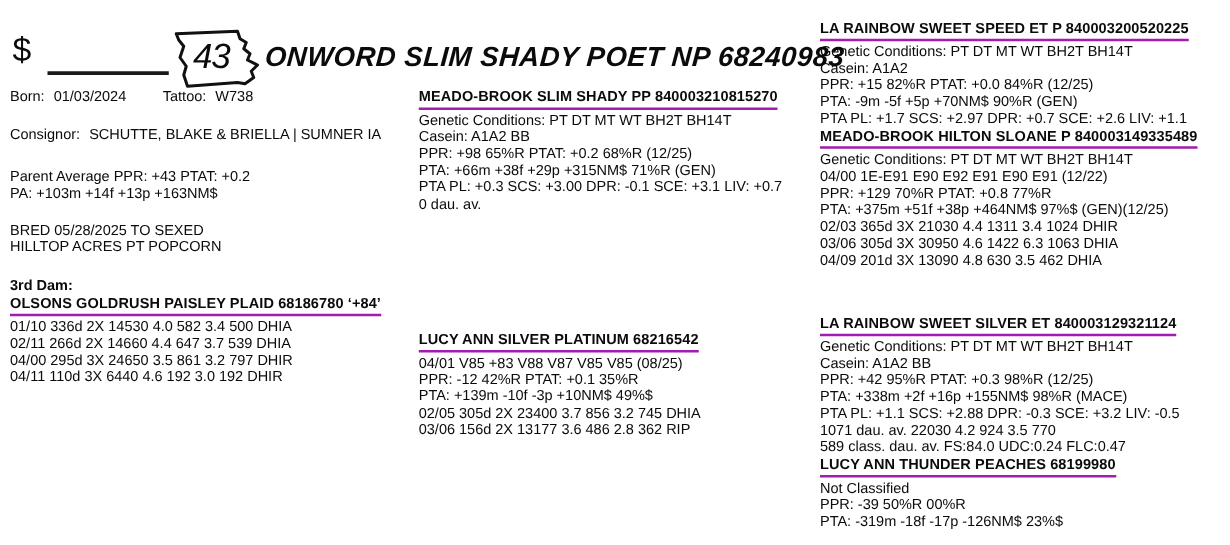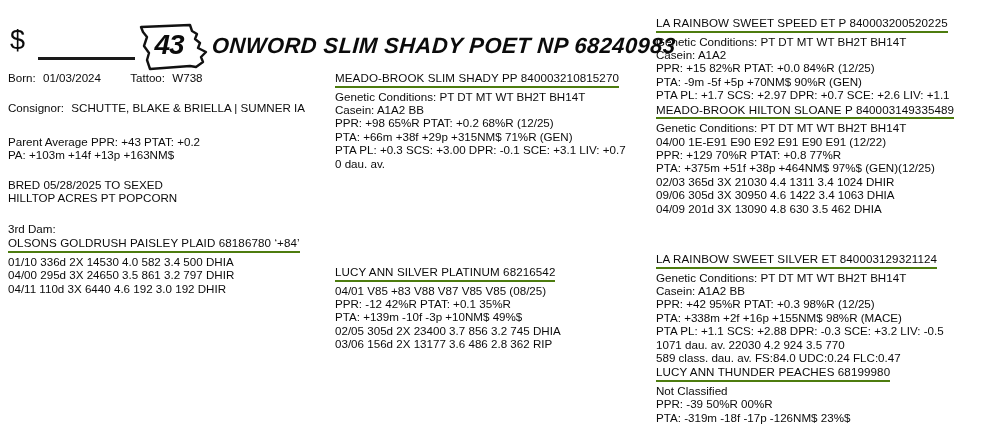--- a/index.html
+++ b/index.html
@@ -3,35 +3,35 @@
 <meta charset="utf-8">
 <style>
   html,body{margin:0;padding:0;background:#fff;}
   .sheet{
     position:relative;width:984px;height:436px;background:#ffffff;
     font-family:"Liberation Sans",sans-serif;font-size:11.6px;line-height:13.4px;
     color:#0b0b0b;overflow:hidden;
   }
   .abs{position:absolute;}
   .ln{white-space:nowrap;}
-  .bold{font-weight:400;}
+  .bold{font-weight:700;}
   .it{}
   .hline{margin:1px 0 2px 0;white-space:nowrap;}
   .head{
-    font-weight:400;display:inline-block;border-bottom:2px solid #4d7c0f;
+    font-weight:700;display:inline-block;border-bottom:2px solid #a21caf;
     line-height:12.6px;padding-bottom:1px;letter-spacing:0.1px;white-space:nowrap;
   }
   .dollar{font-size:27px;font-weight:400;line-height:28px;}
   .blankline{background:#1a1a1a;height:3px;width:97px;}
   .badge{width:72px;height:52px;}
   .badge svg{display:block;}
   .badge .num{
     position:absolute;left:4px;top:2px;right:14px;bottom:8px;
     display:flex;align-items:center;justify-content:center;
-    font-size:28px;font-weight:700;font-style:italic;letter-spacing:-1px;
+    font-size:28px;font-weight:400;font-style:italic;letter-spacing:-1px;
   }
   .title{
     font-size:22px;font-weight:700;font-style:italic;letter-spacing:0.4px;
     white-space:nowrap;transform:skewX(-4deg);line-height:26px;
   }
   .gap{margin-left:26px;text-align:center;}
   .sp{margin-left:4px;margin-top:27px;}
 </style>
 </head>
 <body>
@@ -72,20 +72,21 @@
       <div class="ln">HILLTOP ACRES PT POPCORN</div>
     </div>
 
   <div class="abs" style="left:8px;top:222px">
     <div class="bold ln">3rd Dam:</div>
     <div class="hline">
       <span class="head">OLSONS GOLDRUSH PAISLEY PLAID 68186780 ‘+84’</span>
     </div>
     <div>
         <div class="ln">01/10 336d 2X 14530 4.0 582 3.4 500 DHIA</div>
+        <div class="ln">02/11 266d 2X 14660 4.4 647 3.7 539 DHIA</div>
         <div class="ln">04/00 295d 3X 24650 3.5 861 3.2 797 DHIR</div>
         <div class="ln">04/11 110d 3X 6440 4.6 192 3.0 192 DHIR</div>
       </div>
   </div>
 
   <div class="abs" style="left:335px;top:70px">
     <div class="hline">
       <span class="head">MEADO-BROOK SLIM SHADY PP 840003210815270</span>
     </div>
     <div>
@@ -124,21 +125,21 @@
       </div>
     <div class="hline">
       <span class="head">MEADO-BROOK HILTON SLOANE P 840003149335489</span>
     </div>
     <div>
         <div class="ln">Genetic Conditions: PT DT MT WT BH2T BH14T</div>
         <div class="ln">04/00 1E-E91 E90 E92 E91 E90 E91 (12/22)</div>
         <div class="ln">PPR: +129 70%R PTAT: +0.8 77%R</div>
         <div class="ln">PTA: +375m +51f +38p +464NM$ 97%$ (GEN)(12/25)</div>
         <div class="ln">02/03 365d 3X 21030 4.4 1311 3.4 1024 DHIR</div>
-        <div class="ln">09/06 305d 3X 30950 4.6 1422 3.4 1063 DHIA</div>
+        <div class="ln">03/06 305d 3X 30950 4.6 1422 6.3 1063 DHIA</div>
         <div class="ln">04/09 201d 3X 13090 4.8 630 3.5 462 DHIA</div>
       </div>
   </div>
 
   <div class="abs" style="left:656px;top:251px">
     <div class="hline">
       <span class="head">LA RAINBOW SWEET SILVER ET 840003129321124</span>
     </div>
     <div>
         <div class="ln">Genetic Conditions: PT DT MT WT BH2T BH14T</div>

